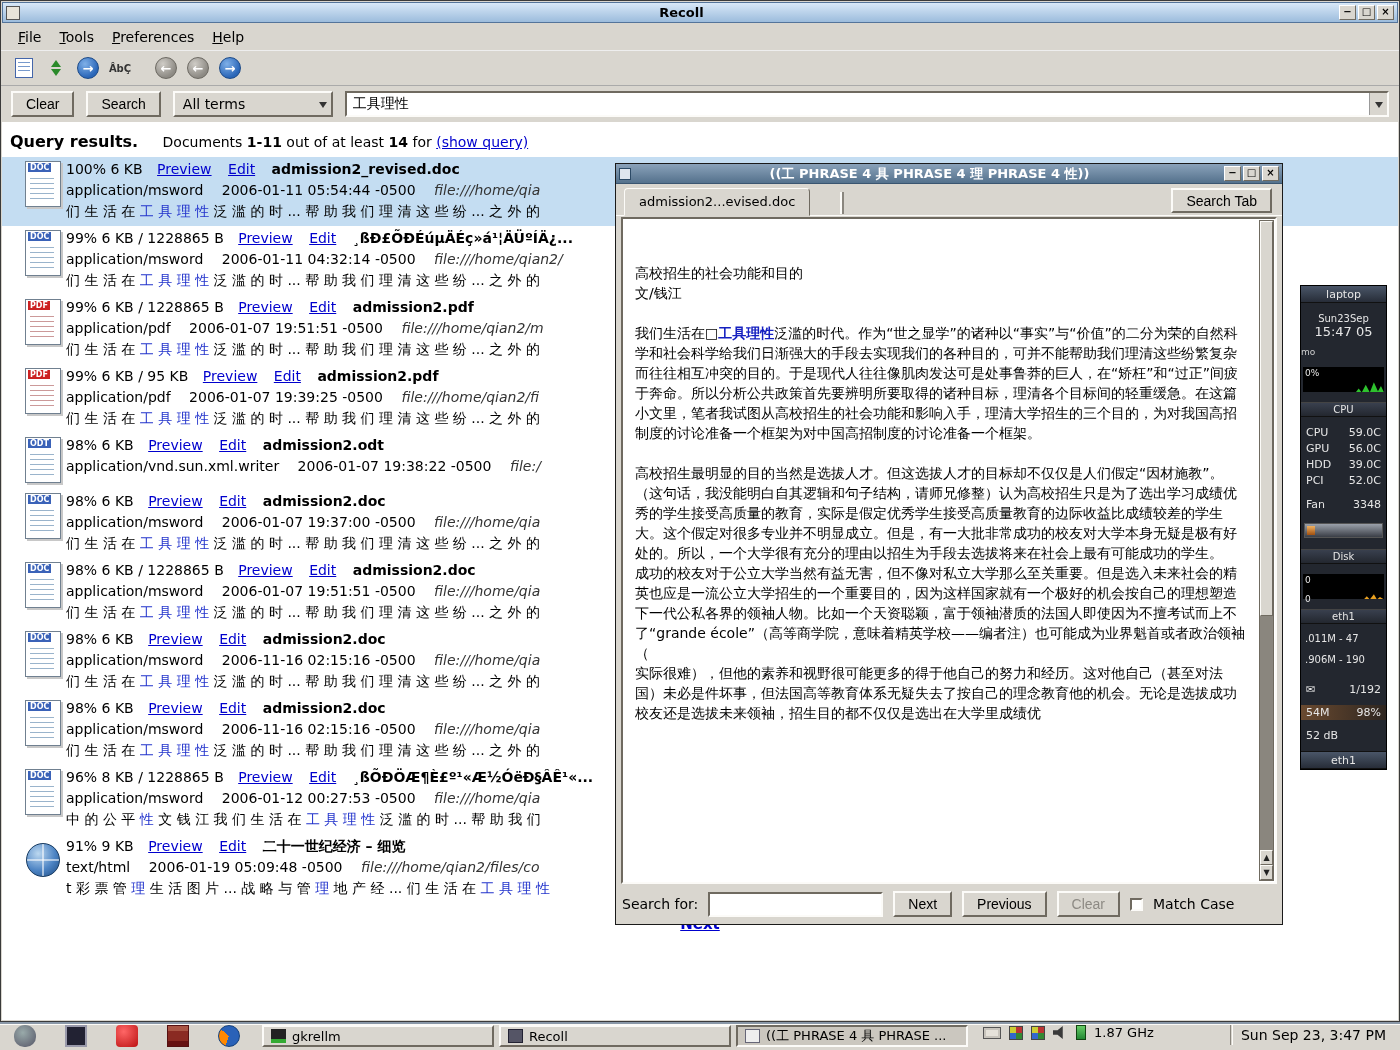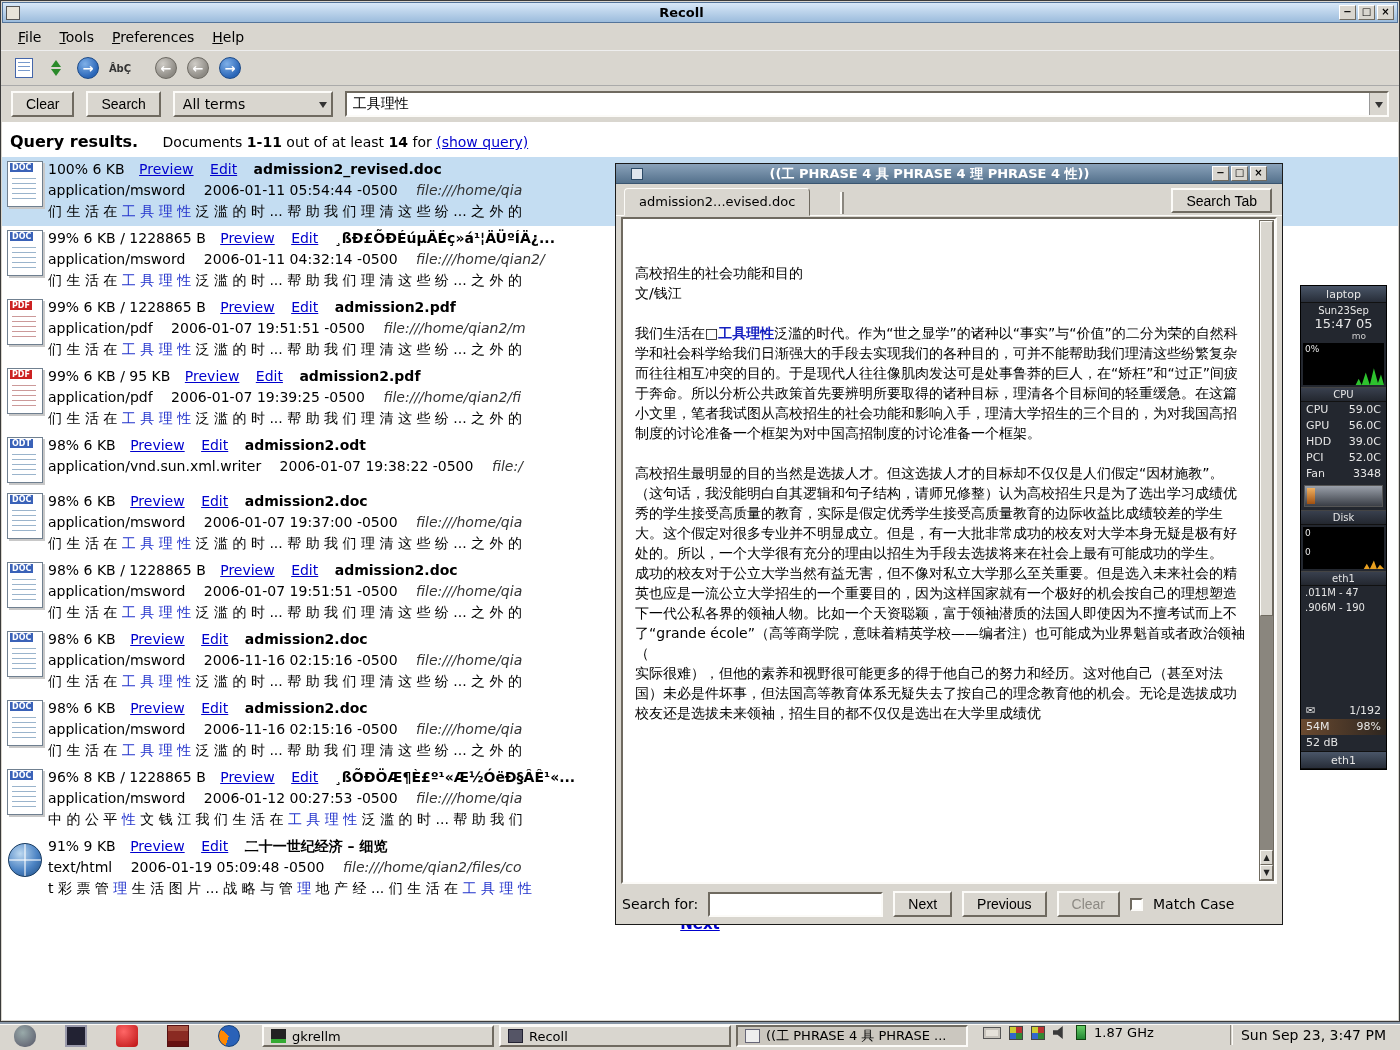--- a/index.html
+++ b/index.html
@@ -53,37 +53,37 @@
   .rline2 { line-height:21px; }
   .rline2 .rmime { margin-right:14px; }
   .rline2 .rdate { margin-right:14px; }
   .rurl { font-style:italic; color:#333; }
   .rline3 { line-height:21px; white-space:nowrap; overflow:hidden; }
   .hl { color:#2233cc; }
   .next-row { text-align:center; padding:12px 0; }
   .next-row a { font-weight:bold; font-size:15px; }
 
   
-  .ricon { flex:0 0 44px; width:44px; height:50px; position:relative; margin-left:2px; }
+  .ricon { flex:0 0 44px; width:44px; height:50px; position:relative; margin-left:20px; }
   .ricon::before { content:""; position:absolute; left:3px; top:2px; width:34px; height:44px; background:#fff; border:1px solid #708090; box-shadow:2px 2px 0 #c8c8c8; }
   .ricon::after { content:""; position:absolute; left:8px; top:19px; width:24px; height:22px; background:repeating-linear-gradient(#9ab4cc 0 1px, transparent 1px 5px); }
   .ricon .badge { position:absolute; left:6px; top:4px; font-size:8px; font-weight:bold; z-index:2; color:#fff; padding:0 2px; }
   .icon-doc .badge, .icon-odt .badge { background:#3a62b8; }
   .icon-pdf .badge { background:#cc2222; }
   .icon-pdf::after { background:repeating-linear-gradient(#cc9999 0 1px, transparent 1px 5px); }
   .icon-html::before, .icon-html::after { display:none; }
   .icon-html .globe { position:absolute; left:4px; top:7px; width:34px; height:34px; border-radius:50%;
      background:linear-gradient(transparent 46%, rgba(255,255,255,.55) 48% 52%, transparent 54%),
                 linear-gradient(90deg, transparent 46%, rgba(255,255,255,.55) 48% 52%, transparent 54%),
                 radial-gradient(circle at 35% 30%, #bcd8f0, #4d84c4 55%, #1c4a80);
      border:1px solid #173a60; }
 
   
   .preview-window { position:absolute; left:615px; top:163px; width:668px; height:762px; background:#d9d6cf; border:1px solid #1a1a1a; }
-  .pv-titlebar { height:20px; display:flex; align-items:center; background:linear-gradient(#8aa2ba,#54718c); border-bottom:1px solid #3a5570; padding:0 15px; }
+  .pv-titlebar { height:20px; display:flex; align-items:center; background:linear-gradient(#8aa2ba,#54718c); border-bottom:1px solid #3a5570; padding:0 3px; }
   .pv-titlebar .appicon { width:12px; height:12px; background:#dfe6ee; border:1px solid #2c4a66; margin-right:4px; }
   .pv-titlebar .ttl { flex:1; text-align:center; font-weight:bold; font-size:13px; color:#fff; }
   .tabrow { position:relative; height:32px; }
   .tab { position:absolute; left:8px; bottom:0; padding:5px 14px 6px 14px; font-size:13px; background:#d9d6cf;
          border:1px solid; border-color:#fcfbf8 #6f6a60 #d9d6cf #fcfbf8; border-radius:4px 4px 0 0; }
   .tab-grip { position:absolute; left:224px; bottom:2px; width:4px; height:22px; border-left:2px solid #fcfbf8; border-right:2px solid #8a867e; }
   .tabrow .baseline { position:absolute; left:0; right:0; bottom:0; border-top:1px solid #fcfbf8; }
   .closetab-btn { position:absolute; right:10px; bottom:3px; height:25px; }
   .pv-text { position:absolute; left:5px; right:5px; top:53px; bottom:40px; background:#fff; border:2px solid; border-color:#6f6a60 #fcfbf8 #fcfbf8 #6f6a60; overflow:hidden; padding:44px 30px 0 12px; font-size:14px; line-height:20px; }
   .pv-par { min-height:20px; }
@@ -94,26 +94,26 @@
   .sb-up { bottom:15px; }
   .sb-dn { bottom:0; }
   .pv-searchrow { position:absolute; left:6px; right:6px; bottom:5px; height:30px; display:flex; align-items:center; gap:10px; }
   .pv-searchrow label { font-size:14px; }
   .pv-input { width:175px; height:25px; background:#fff; border:2px solid; border-color:#6f6a60 #fcfbf8 #fcfbf8 #6f6a60; font-size:13px; padding:0 5px; font-family:inherit; outline:none; }
   .btn.disabled { color:#8d8a84; }
   .chk { width:13px; height:13px; background:#fff; border:2px solid; border-color:#6f6a60 #fcfbf8 #fcfbf8 #6f6a60; }
   .chk-lab { font-size:14px; }
 
   
-  .gkrellm { position:absolute; left:1300px; top:285px; width:87px; height:485px; background:#23272f; border:1px solid #000; color:#e6e6e6; display:flex; flex-direction:column; font-size:11px; }
+  .gkrellm { position:absolute; left:1300px; top:285px; width:87px; height:485px; background:#23272f; border:1px solid #000; color:#e6e6e6; display:flex; flex-direction:column; font-size:11px;gap:8px; }
   .gk-host { text-align:center; font-size:11px; padding:2px 0 1px 0; background:linear-gradient(#4a5668,#272d38); border-bottom:1px solid #111; }
   .gk-clock { text-align:center; padding:2px 0 0 0; }
   .gk-date { font-size:10px; }
   .gk-time { font-size:13px; }
-  .gk-mo { text-align:right; font-size:9px; padding-right:20px; color:#cfcfcf; }
+  .gk-mo { text-align:left; font-size:9px; padding-right:20px; color:#cfcfcf; }
   .gk-chart { height:42px; background:#000; margin:2px 2px; position:relative; }
   .gk-chart svg { position:absolute; inset:0; width:100%; height:100%; }
   .gk-pct { position:absolute; left:2px; top:1px; font-size:9px; }
   .gk-c0a { position:absolute; left:2px; top:1px; font-size:9px; }
   .gk-c0b { position:absolute; left:2px; top:20px; font-size:9px; }
   .gk-hdr { text-align:center; font-size:10px; padding:1px 0; background:linear-gradient(#39404e,#23272f); border-top:1px solid #444; border-bottom:1px solid #111; }
   .gk-row { display:flex; justify-content:space-between; padding:1px 5px; height:16px; }
   .gk-krell { height:22px; margin:3px 3px; background:linear-gradient(#9aa0aa,#3a3e46); border:1px solid #555; position:relative; }
   .gk-krell::before { content:""; position:absolute; left:2px; top:2px; bottom:2px; width:8px; background:linear-gradient(#f0b060,#a05010); }
   .gk-net-line { font-size:10px; padding:1px 4px; height:15px; }

